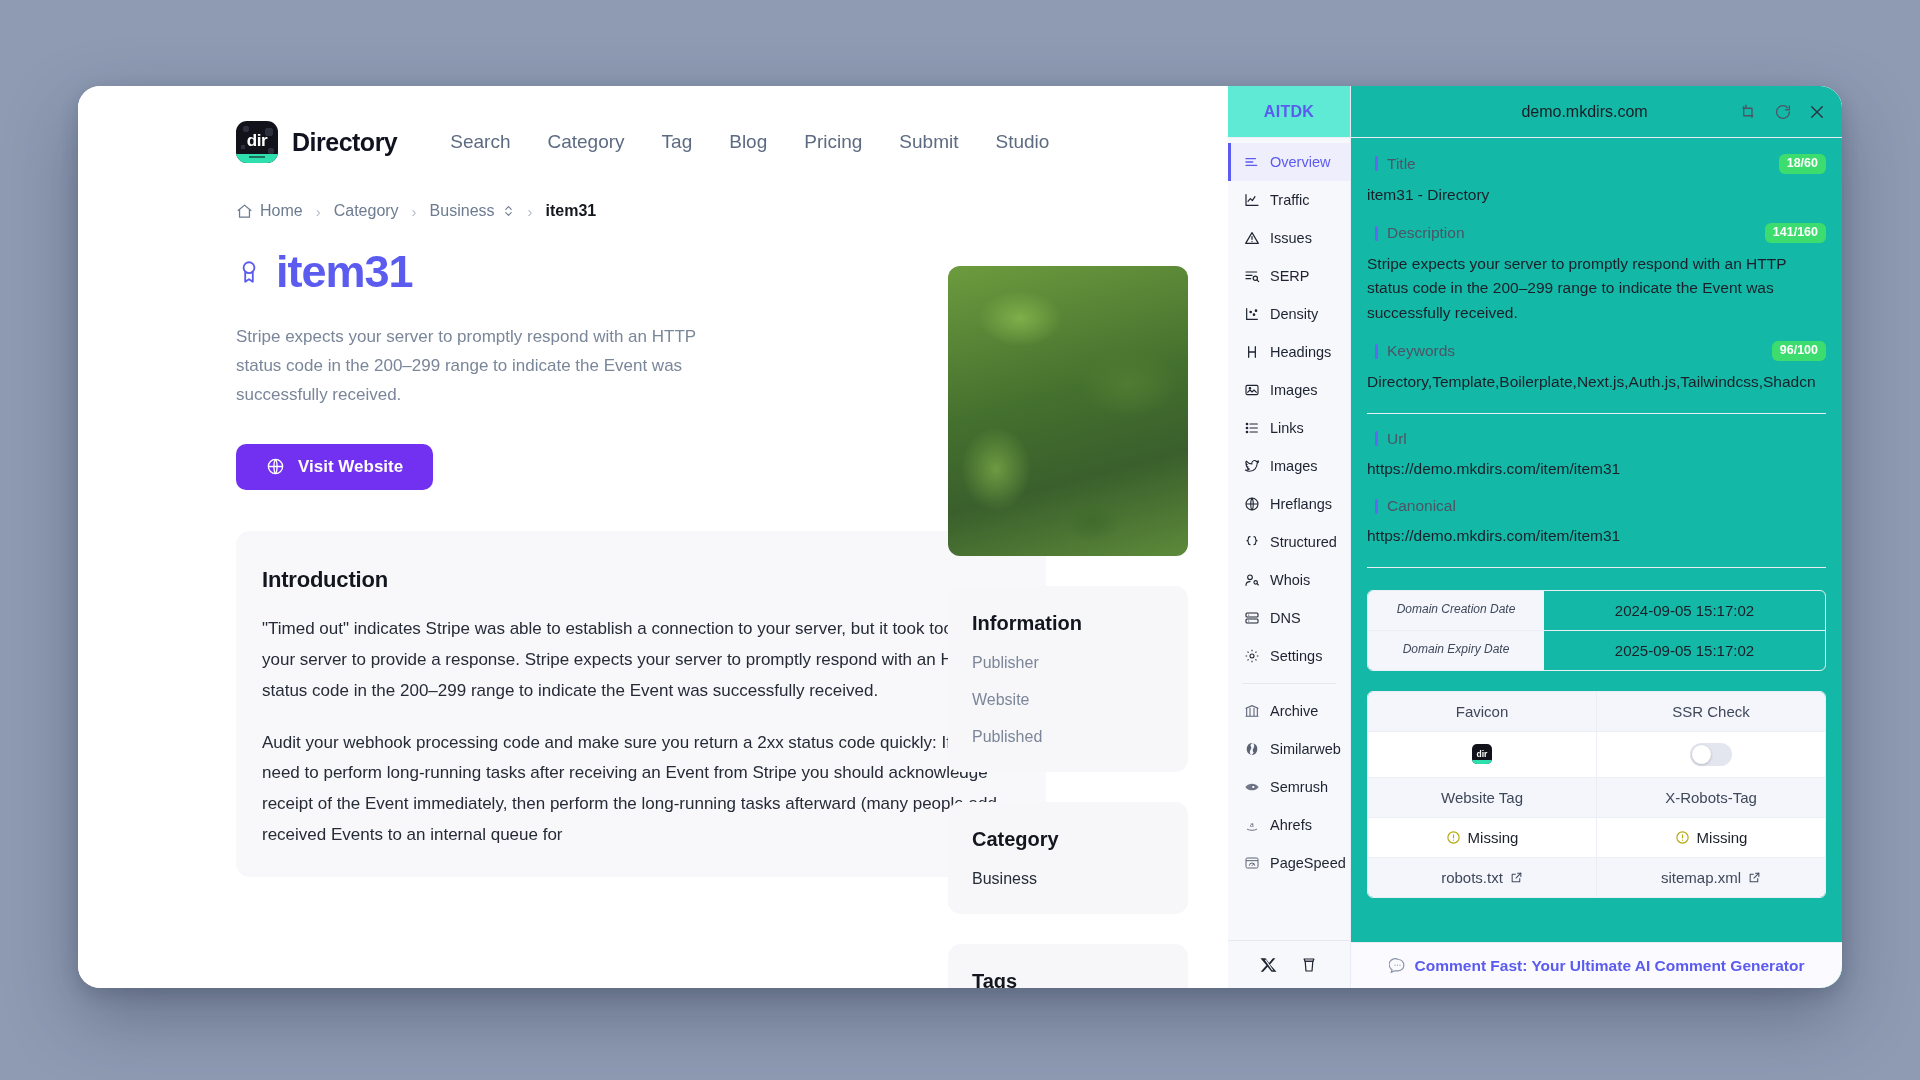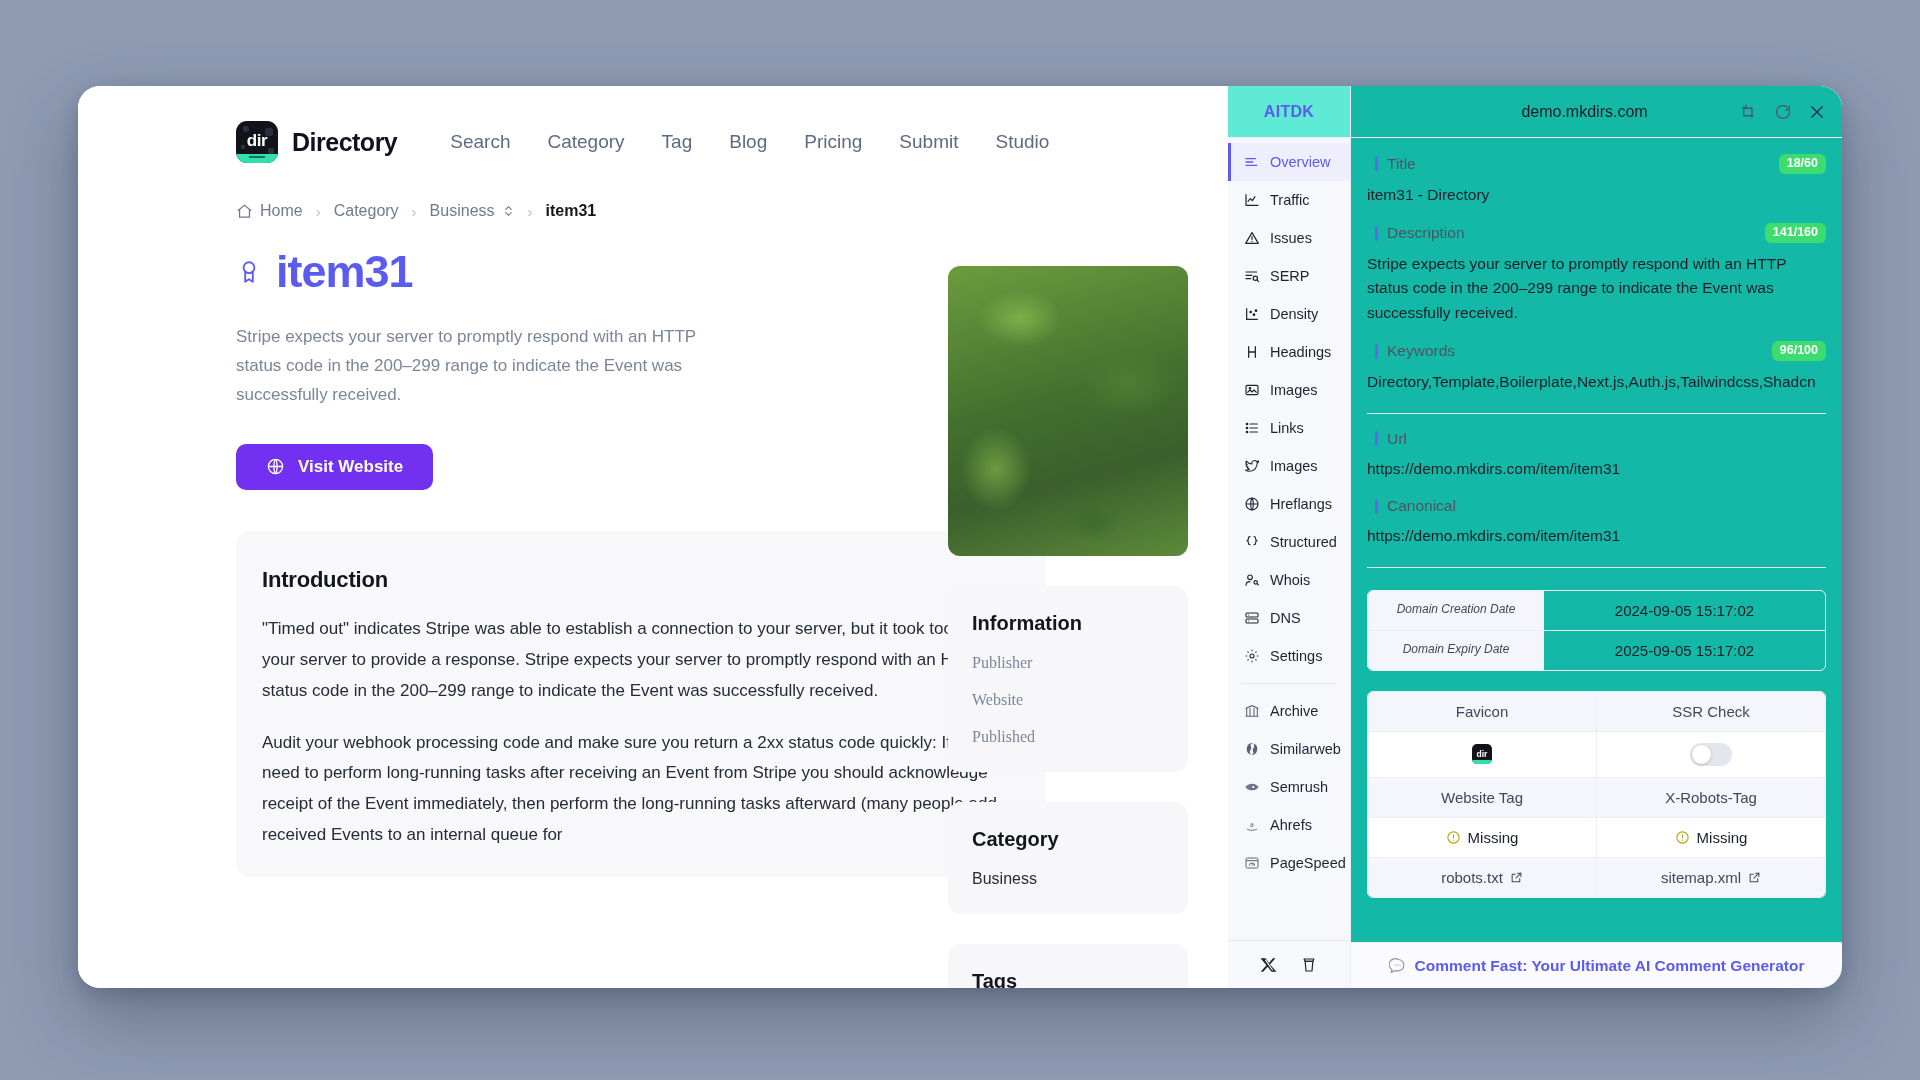--- a/index.html
+++ b/index.html
@@ -145,21 +145,21 @@
       radial-gradient(ellipse 70px 50px at 75% 40%, #4f7c32 0%, transparent 70%),
       radial-gradient(ellipse 50px 60px at 20% 70%, #6d9a42 0%, transparent 70%),
       radial-gradient(ellipse 40px 30px at 60% 88%, #3f6b2c 0%, transparent 70%),
       linear-gradient(165deg, #6d9b3e 0%, #44702e 45%, #3a5f2c 70%, #5d8a3a 100%);
   }
   .rail-card {
     width: 240px; background:#f7f7fa; border-radius: 13px;
     padding: 26px 24px; margin-top: 30px;
   }
   .rail-card h3 { font-size:20px; font-weight:700; color:#14161f; }
-  .rail-card .row { margin-top: 19px; font-size: 16px; color:#7b8699;font-family:Liberation Serif, serif; }
+  .rail-card .row { margin-top: 19px; font-size: 16px; color:#7b8699; }
   .rail-card .val { margin-top: 19px; font-size: 16px; color:#262b38; }
 
   
   #ext-panel {
     width: 614px; height: 100%;
     display:flex;
     background:#ffffff;
     box-shadow: -10px 0 26px rgba(30,40,70,.10);
   }
 

